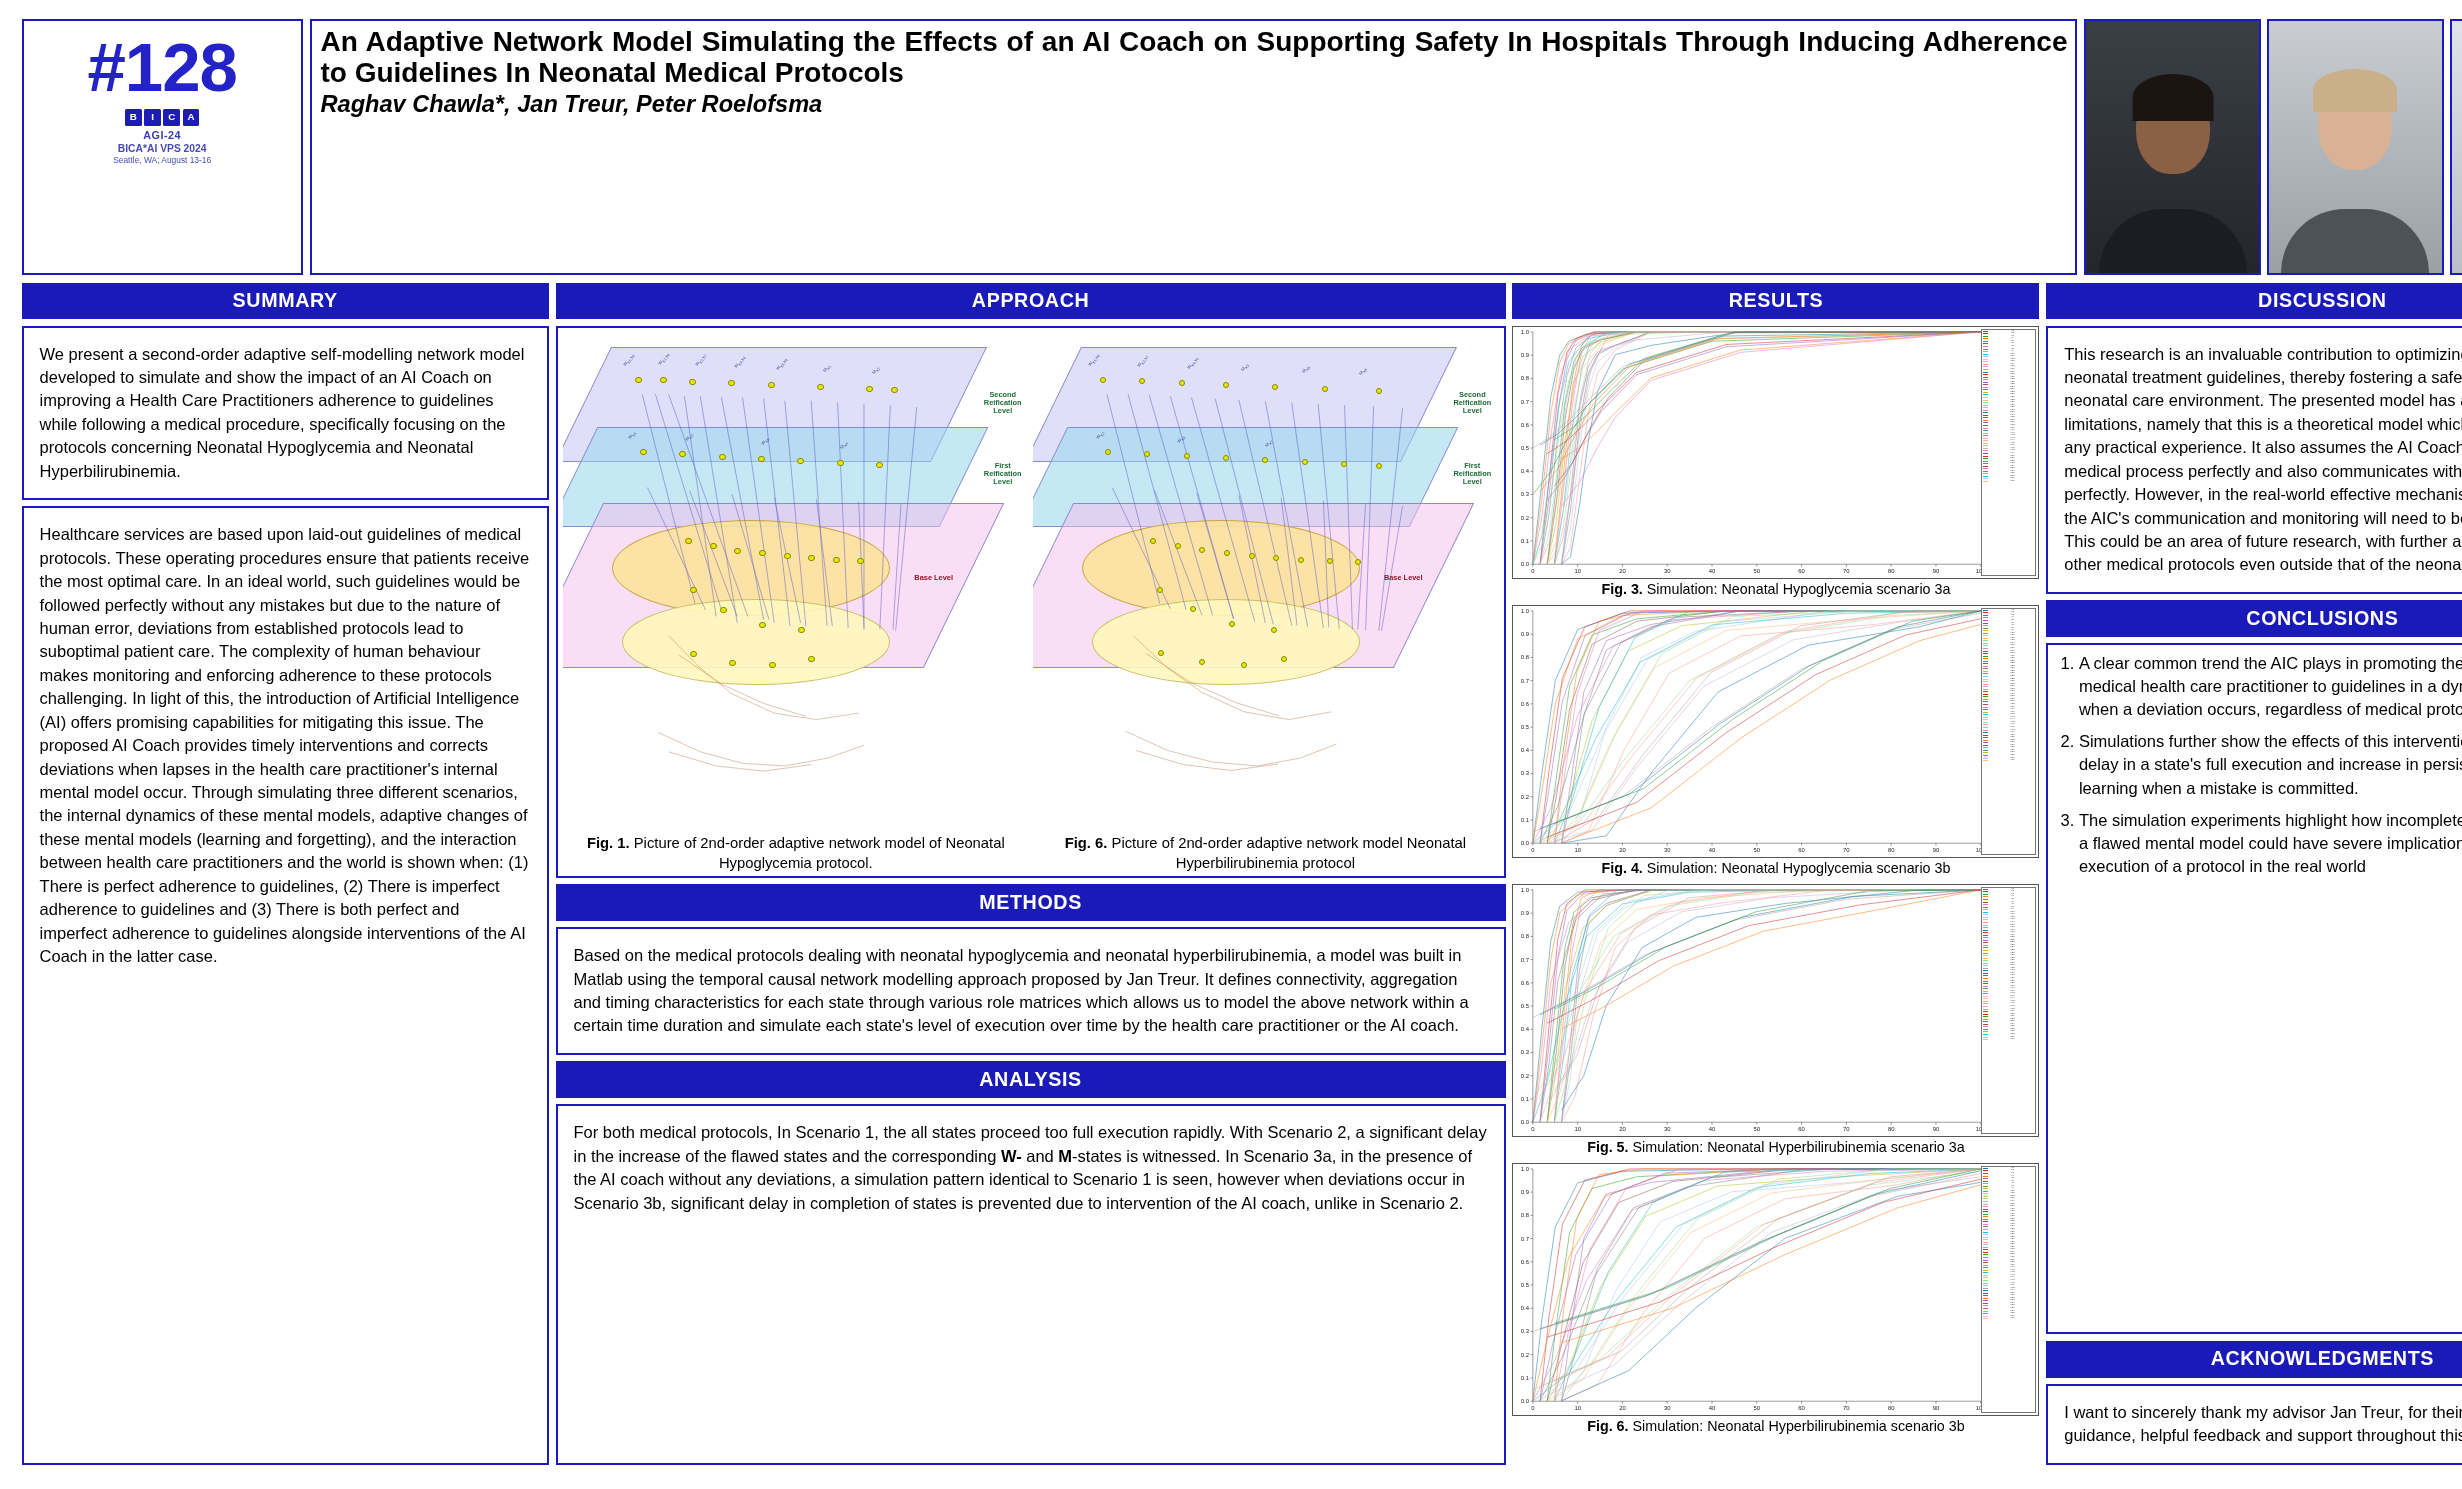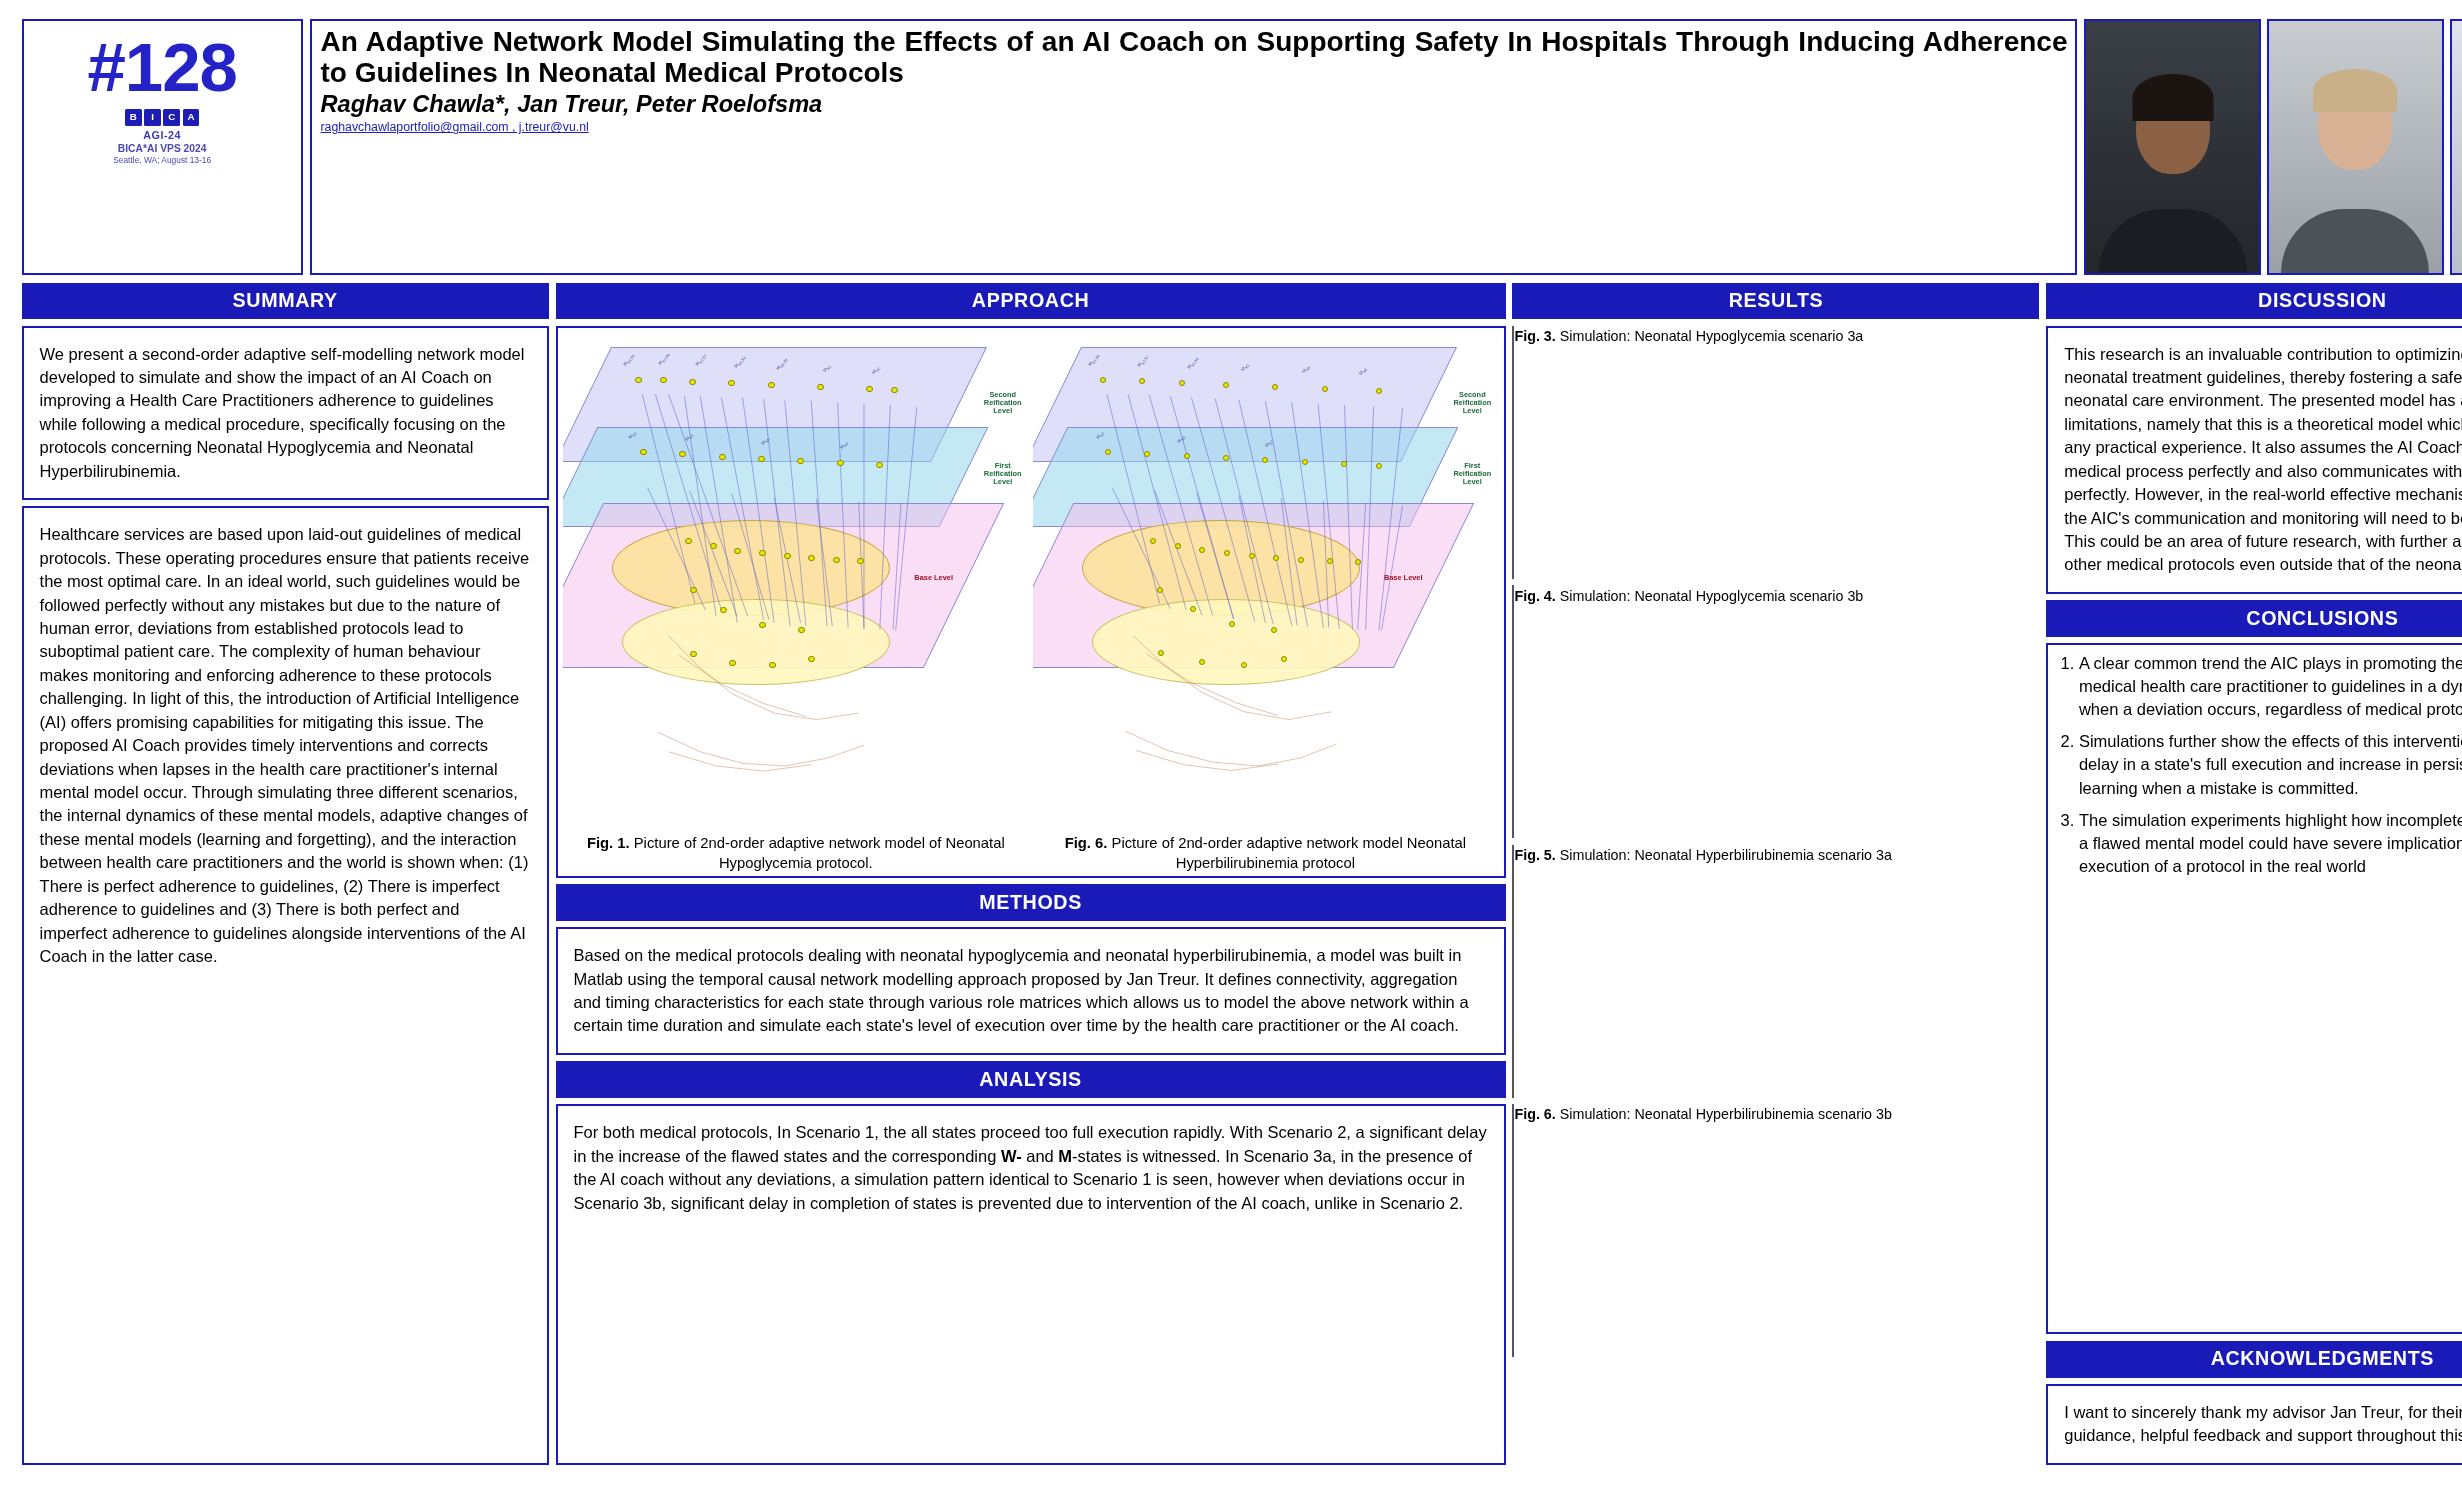--- a/index.html
+++ b/index.html
@@ -234,21 +234,21 @@
   }
   .tick {
     position: absolute;
     font-size: 4.4px;
     color: #4a4a9a;
     white-space: nowrap;
     transform-origin: left top;
   }
 
   
-  .chart-block { display: flex; flex-direction: row; text-align: center; }
+  .chart-block { display: flex; flex-direction: column; text-align: center; }
   .chart-frame {
     border: 0.5px solid #555;
     background: #fff;
     position: relative;
     overflow: hidden;
   }
   .chart-caption {
     font-size: 14.3px;
     margin-top: 2.5px;
     line-height: 1.2;
@@ -290,21 +290,20 @@
           <div class="bica-sub">AGI-24</div>
           <div>BICA*AI VPS 2024</div>
           <div class="small">Seattle, WA; August 13-16</div>
         </div>
       </div>
     </div>
 
     <div class="title-box">
       <div class="poster-title">An Adaptive Network Model Simulating the Effects of an AI Coach on Supporting Safety In Hospitals Through Inducing Adherence to Guidelines In Neonatal Medical Protocols</div>
       <div class="authors">Raghav Chawla*, Jan Treur, Peter Roelofsma</div>
-      <div class="emails">raghavchawlaportfolio@gmail.com , j.treur@vu.nl</div>
     </div>
 
     <div class="photos">
       <div class="photo ph1">
         <div class="ph-bg"></div>
         <div class="body-sh" style="background:#1b1d22;"></div>
         <div class="head" style="top:59px;background:#8a6145;"></div>
         <div class="hair" style="top:53px;width:81px;height:47px;background:#1c1410;"></div>
       </div>
       <div class="photo ph2">

